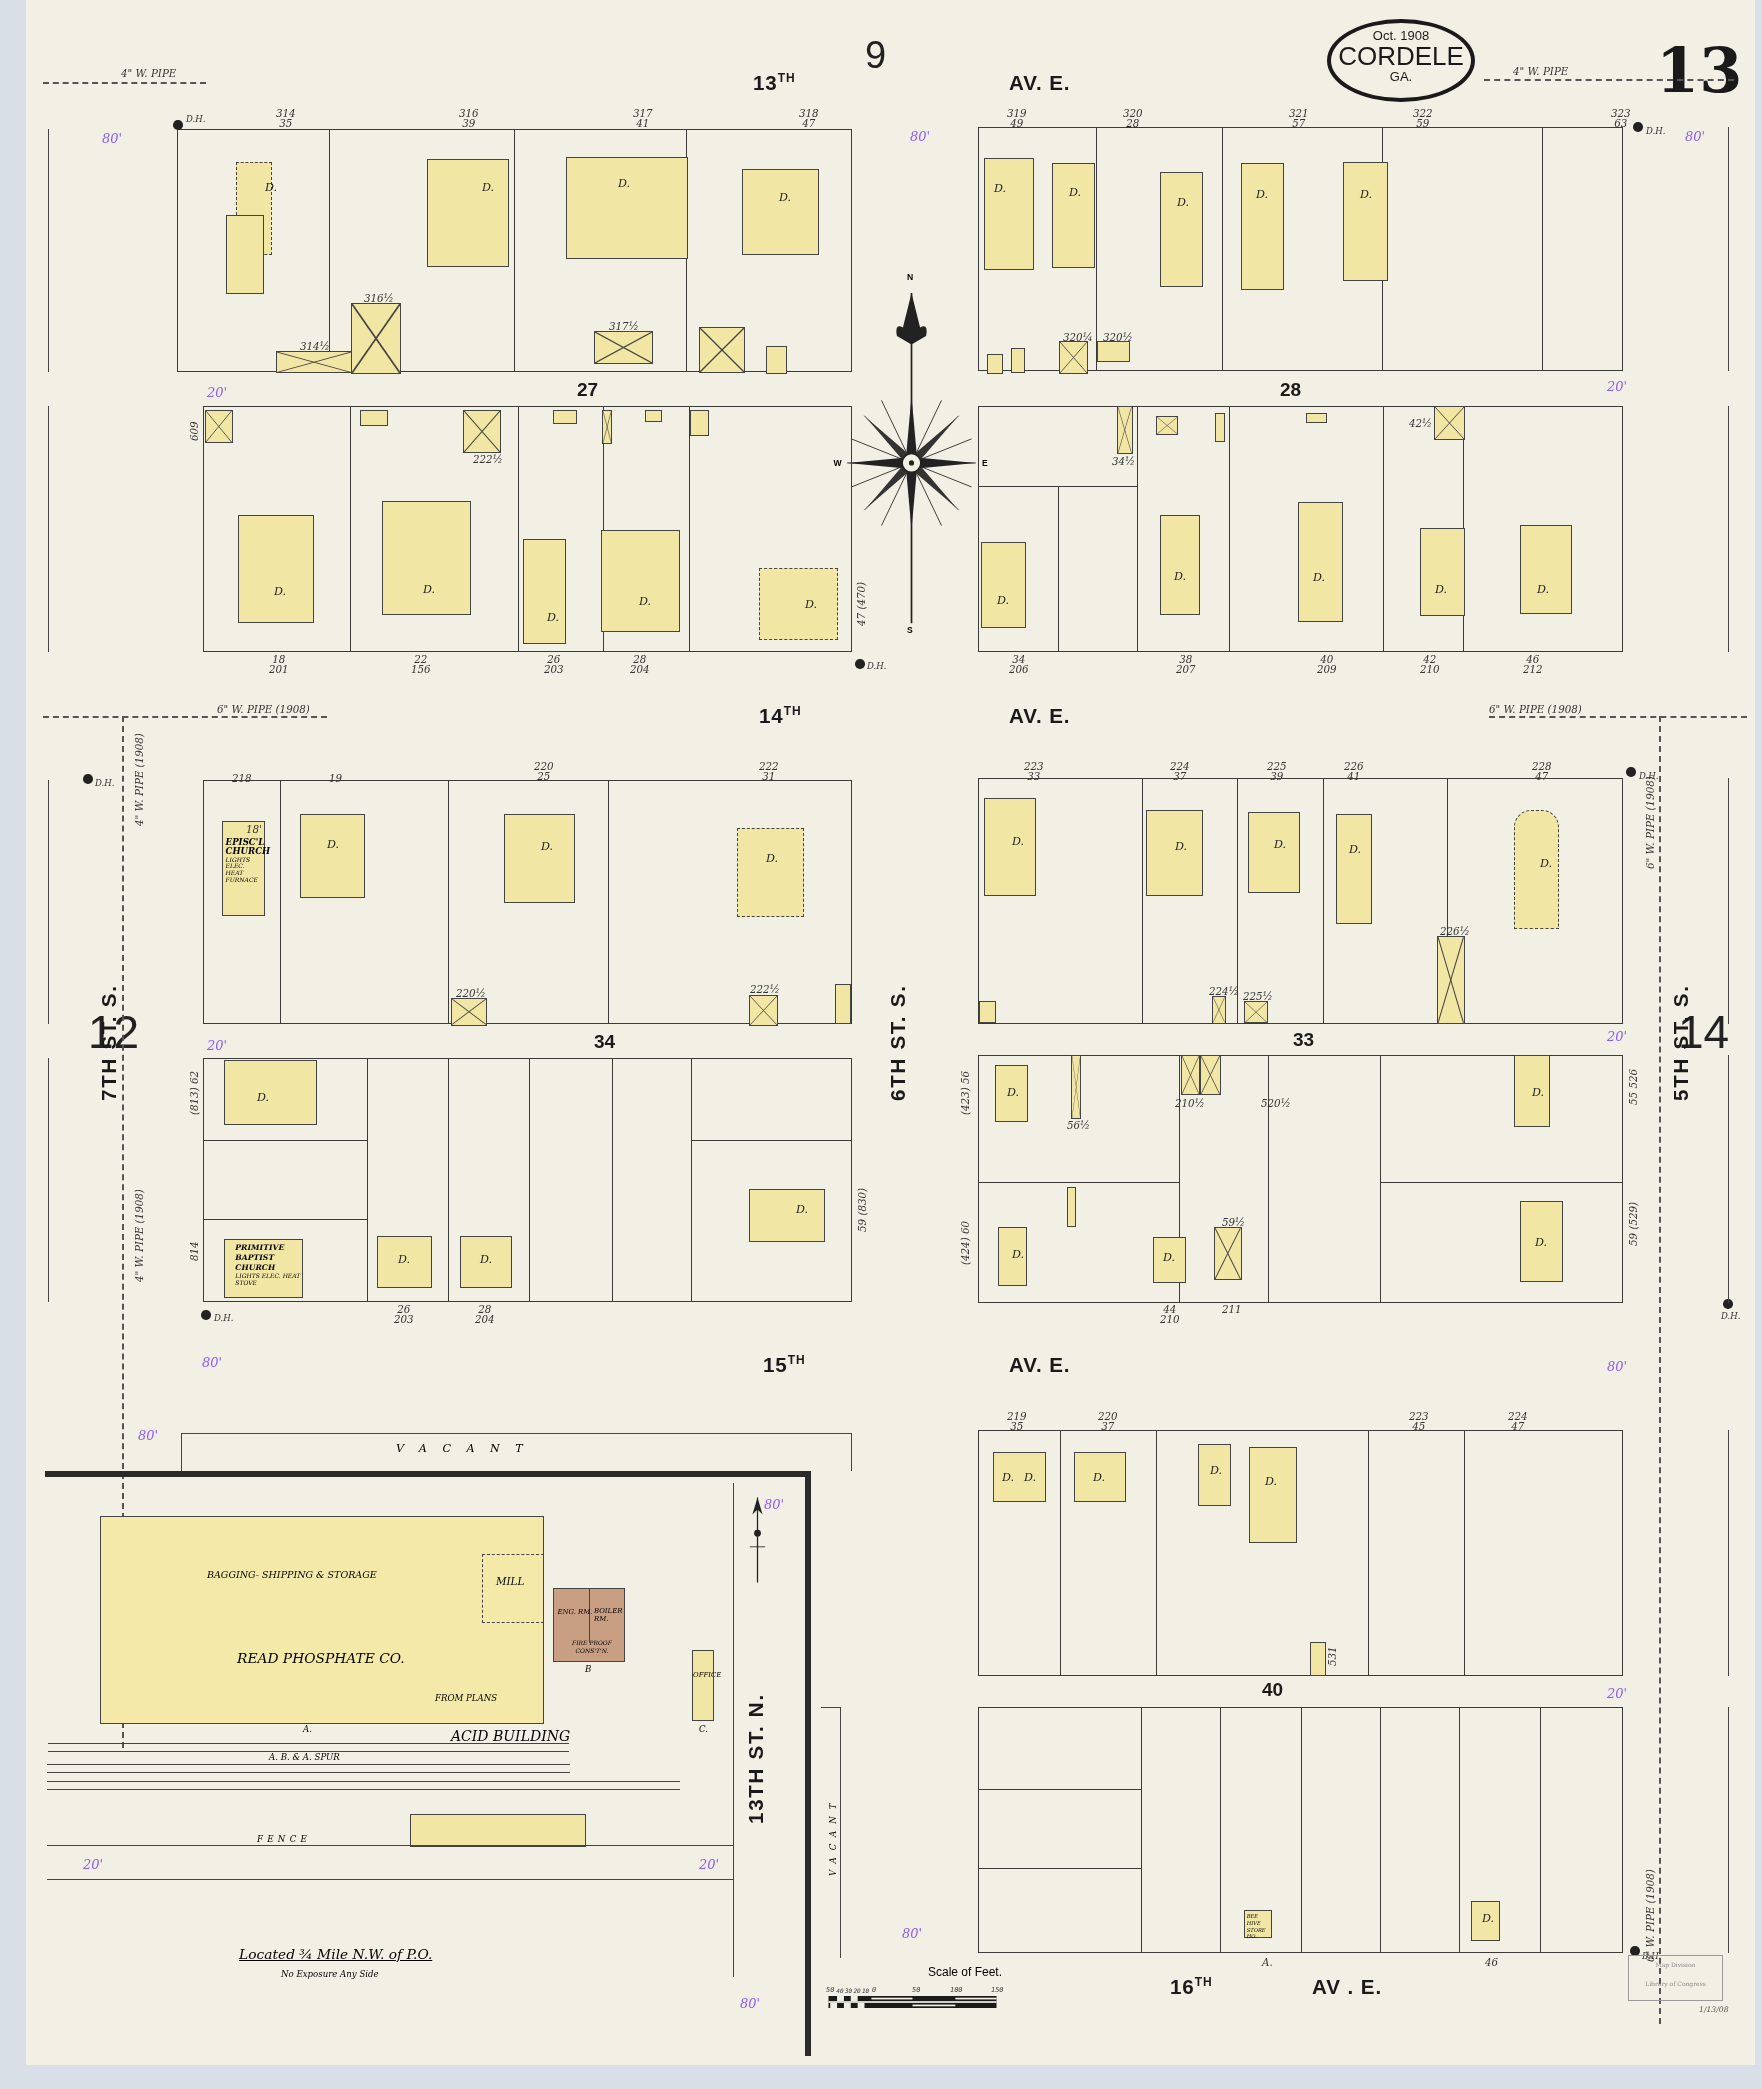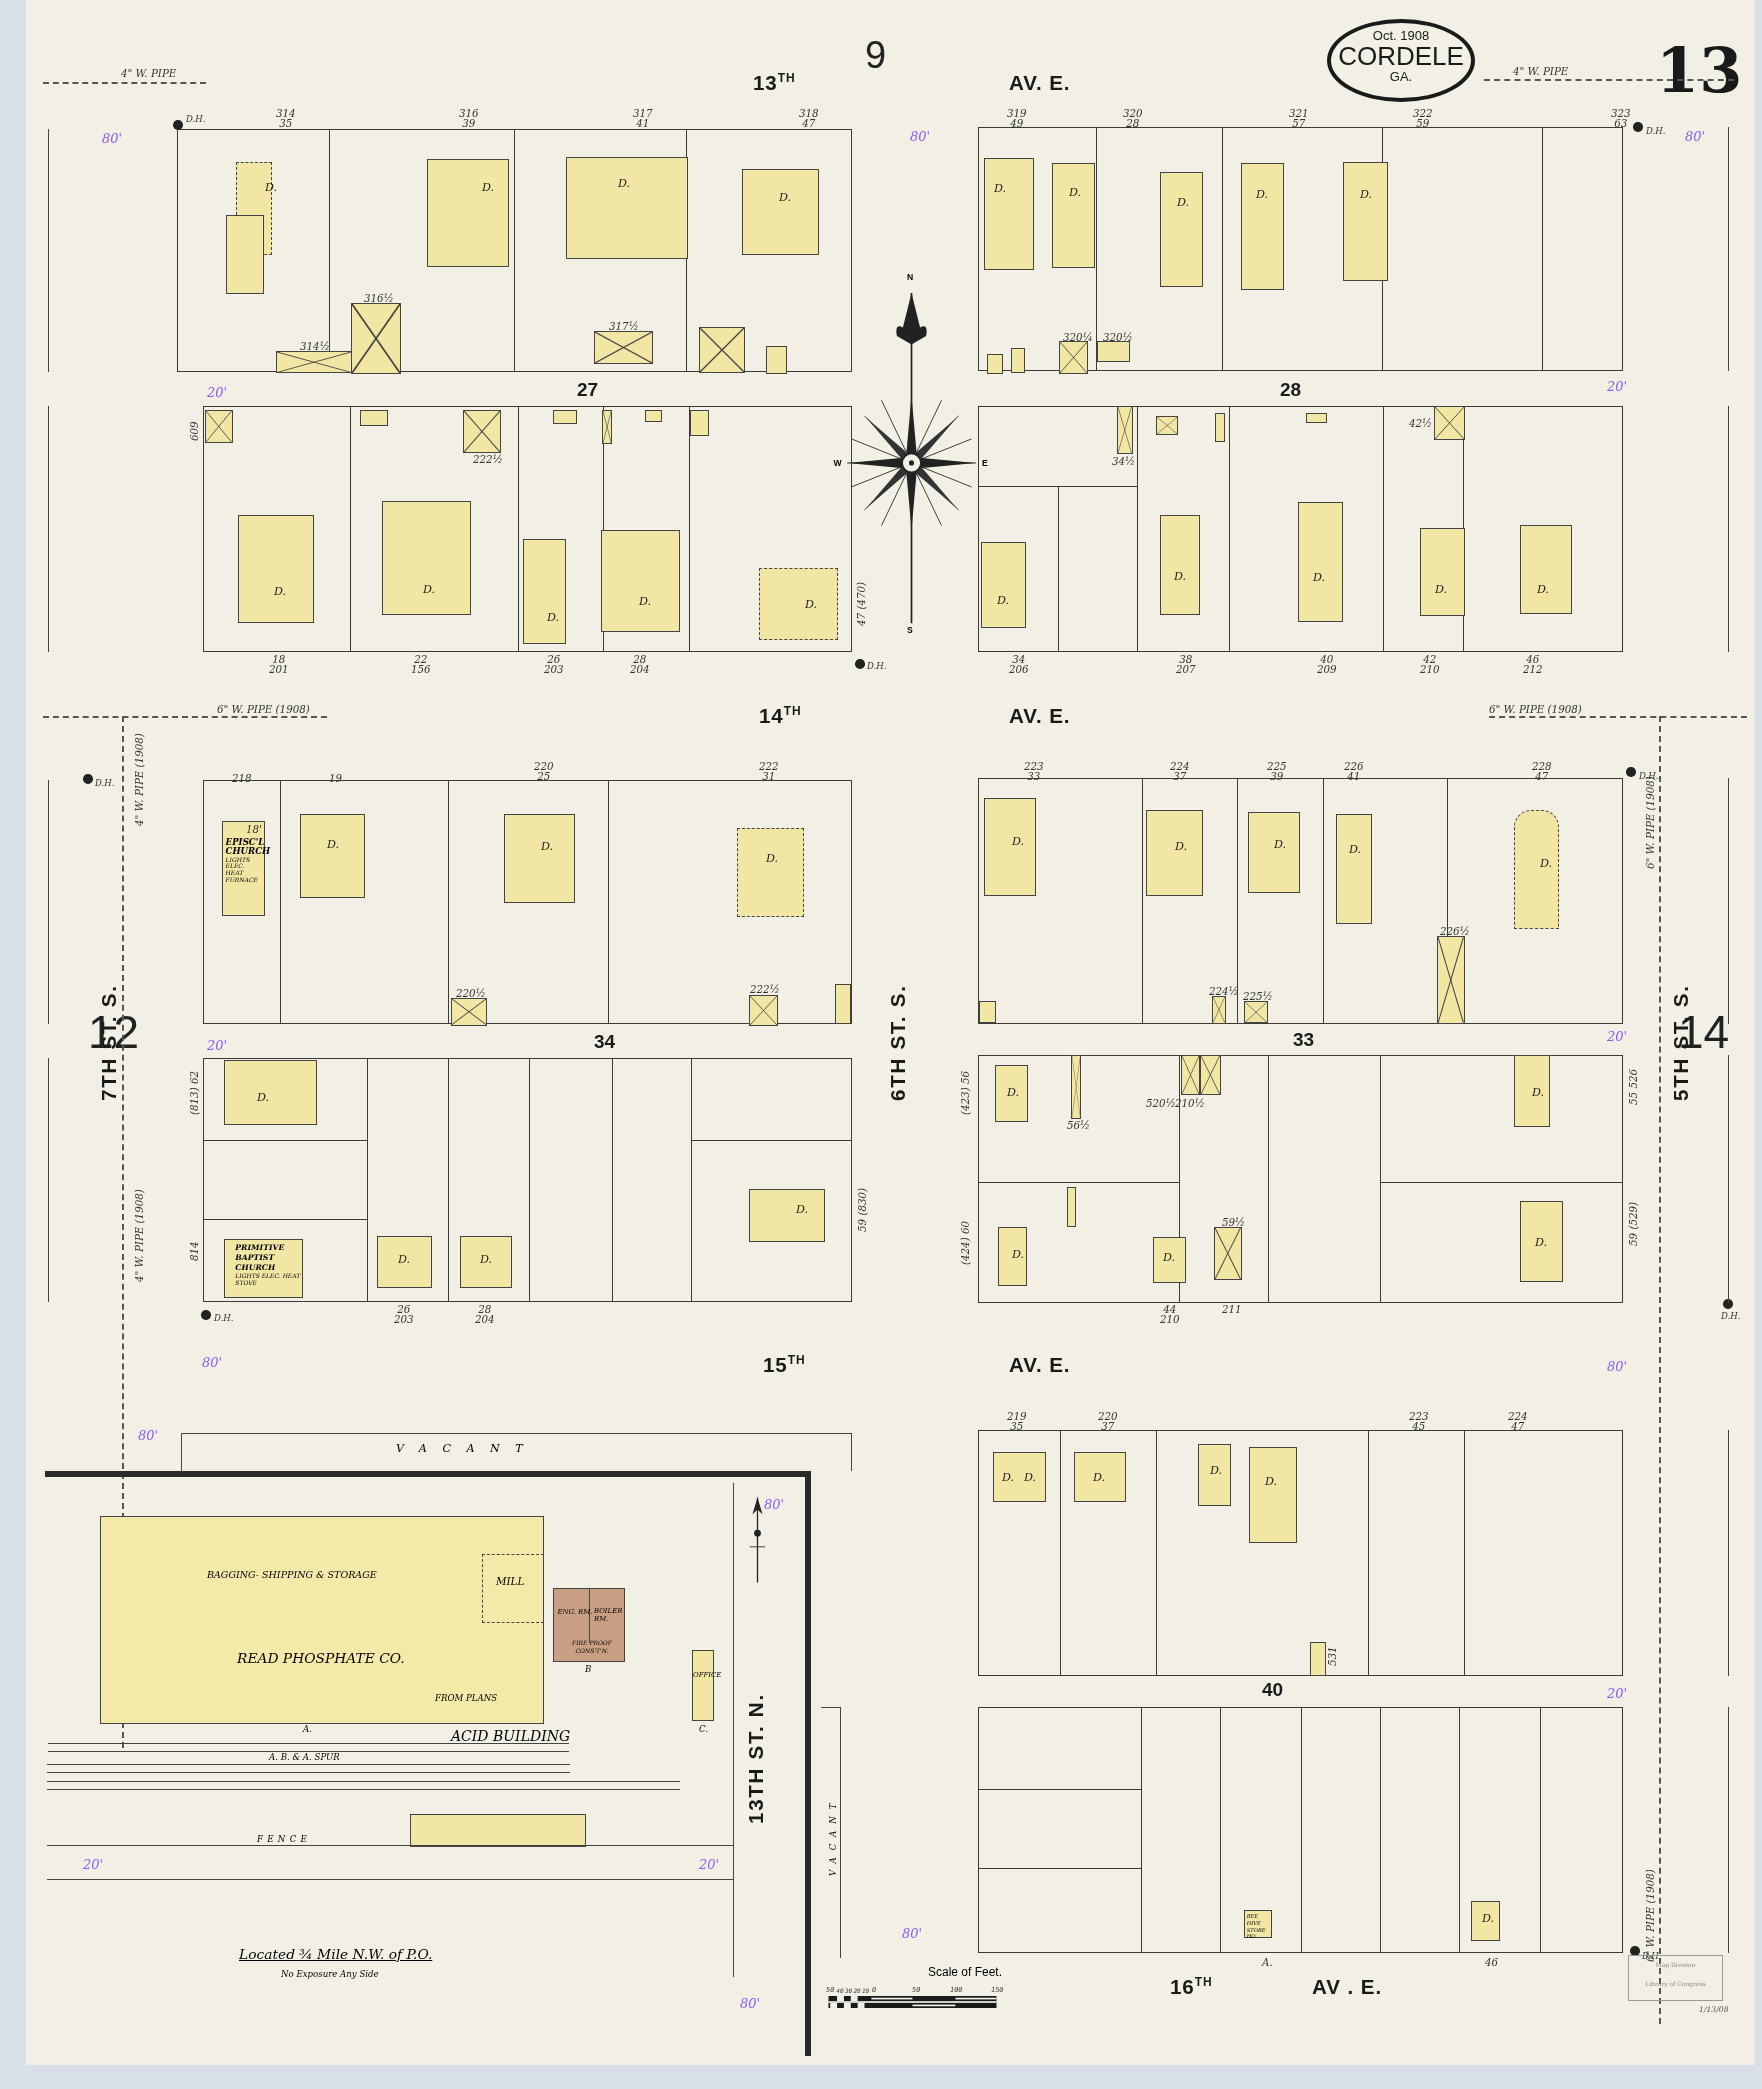--- a/index.html
+++ b/index.html
@@ -455,21 +455,21 @@
         <line x1="10" y1="0" x2="0" y2="10" stroke="#444" stroke-width=".3"></line>
       </svg>
     </div>
   <div class="num" style="left:1149px;top:1098px;">210½</div>
   <div class="shed" style="left:1174px;top:1055px;width:20.6px;height:40px;">
       <svg viewBox="0 0 10 10" preserveAspectRatio="none">
         <line x1="0" y1="0" x2="10" y2="10" stroke="#444" stroke-width=".3"></line>
         <line x1="10" y1="0" x2="0" y2="10" stroke="#444" stroke-width=".3"></line>
       </svg>
     </div>
-  <div class="num" style="left:1120px;top:1098px;">520½</div>
+  <div class="num" style="left:1235px;top:1098px;">520½</div>
 
   <div class="bld" style="left:1488px;top:1055px;width:36px;height:72px;"></div>
   <div class="dl" style="left:1506px;top:1086px;">D.</div>
   <div class="bld" style="left:1127px;top:1237px;width:33px;height:46px;"></div>
   <div class="dl" style="left:1137px;top:1251px;">D.</div>
   <div class="shed" style="left:1188px;top:1227px;width:27.5px;height:53px;">
       <svg viewBox="0 0 10 10" preserveAspectRatio="none">
         <line x1="0" y1="0" x2="10" y2="10" stroke="#444" stroke-width=".3"></line>
         <line x1="10" y1="0" x2="0" y2="10" stroke="#444" stroke-width=".3"></line>
       </svg>

